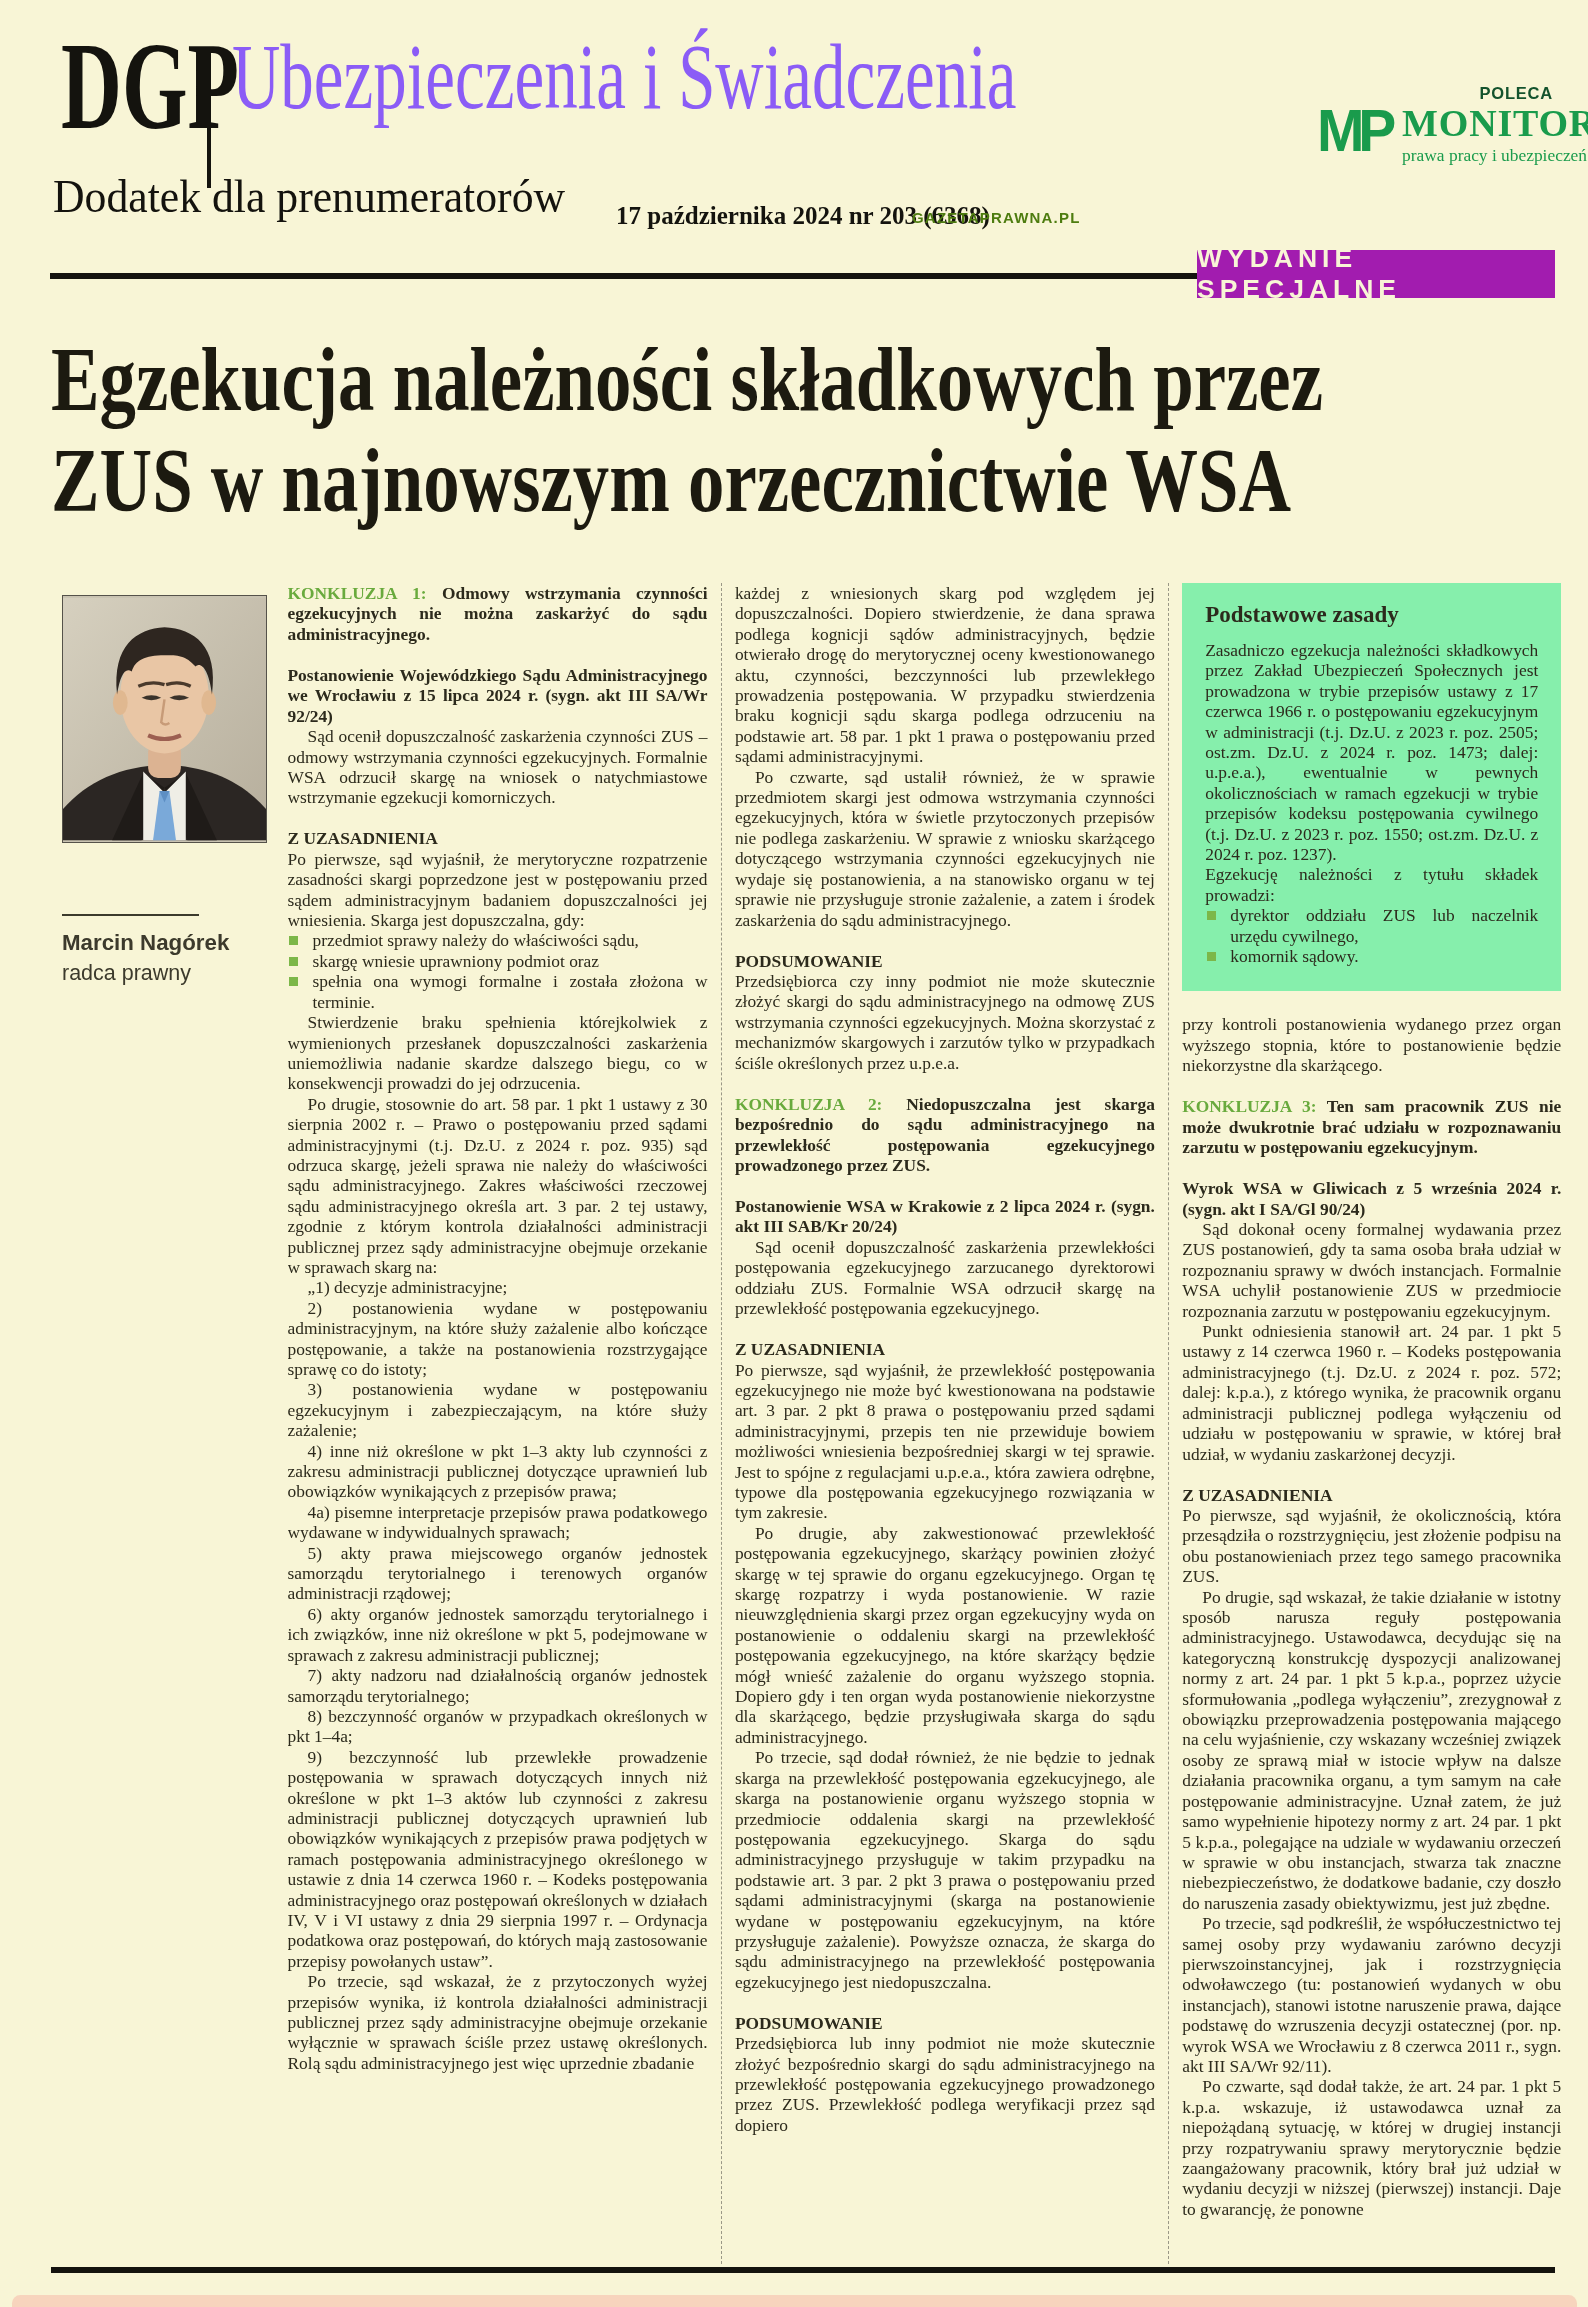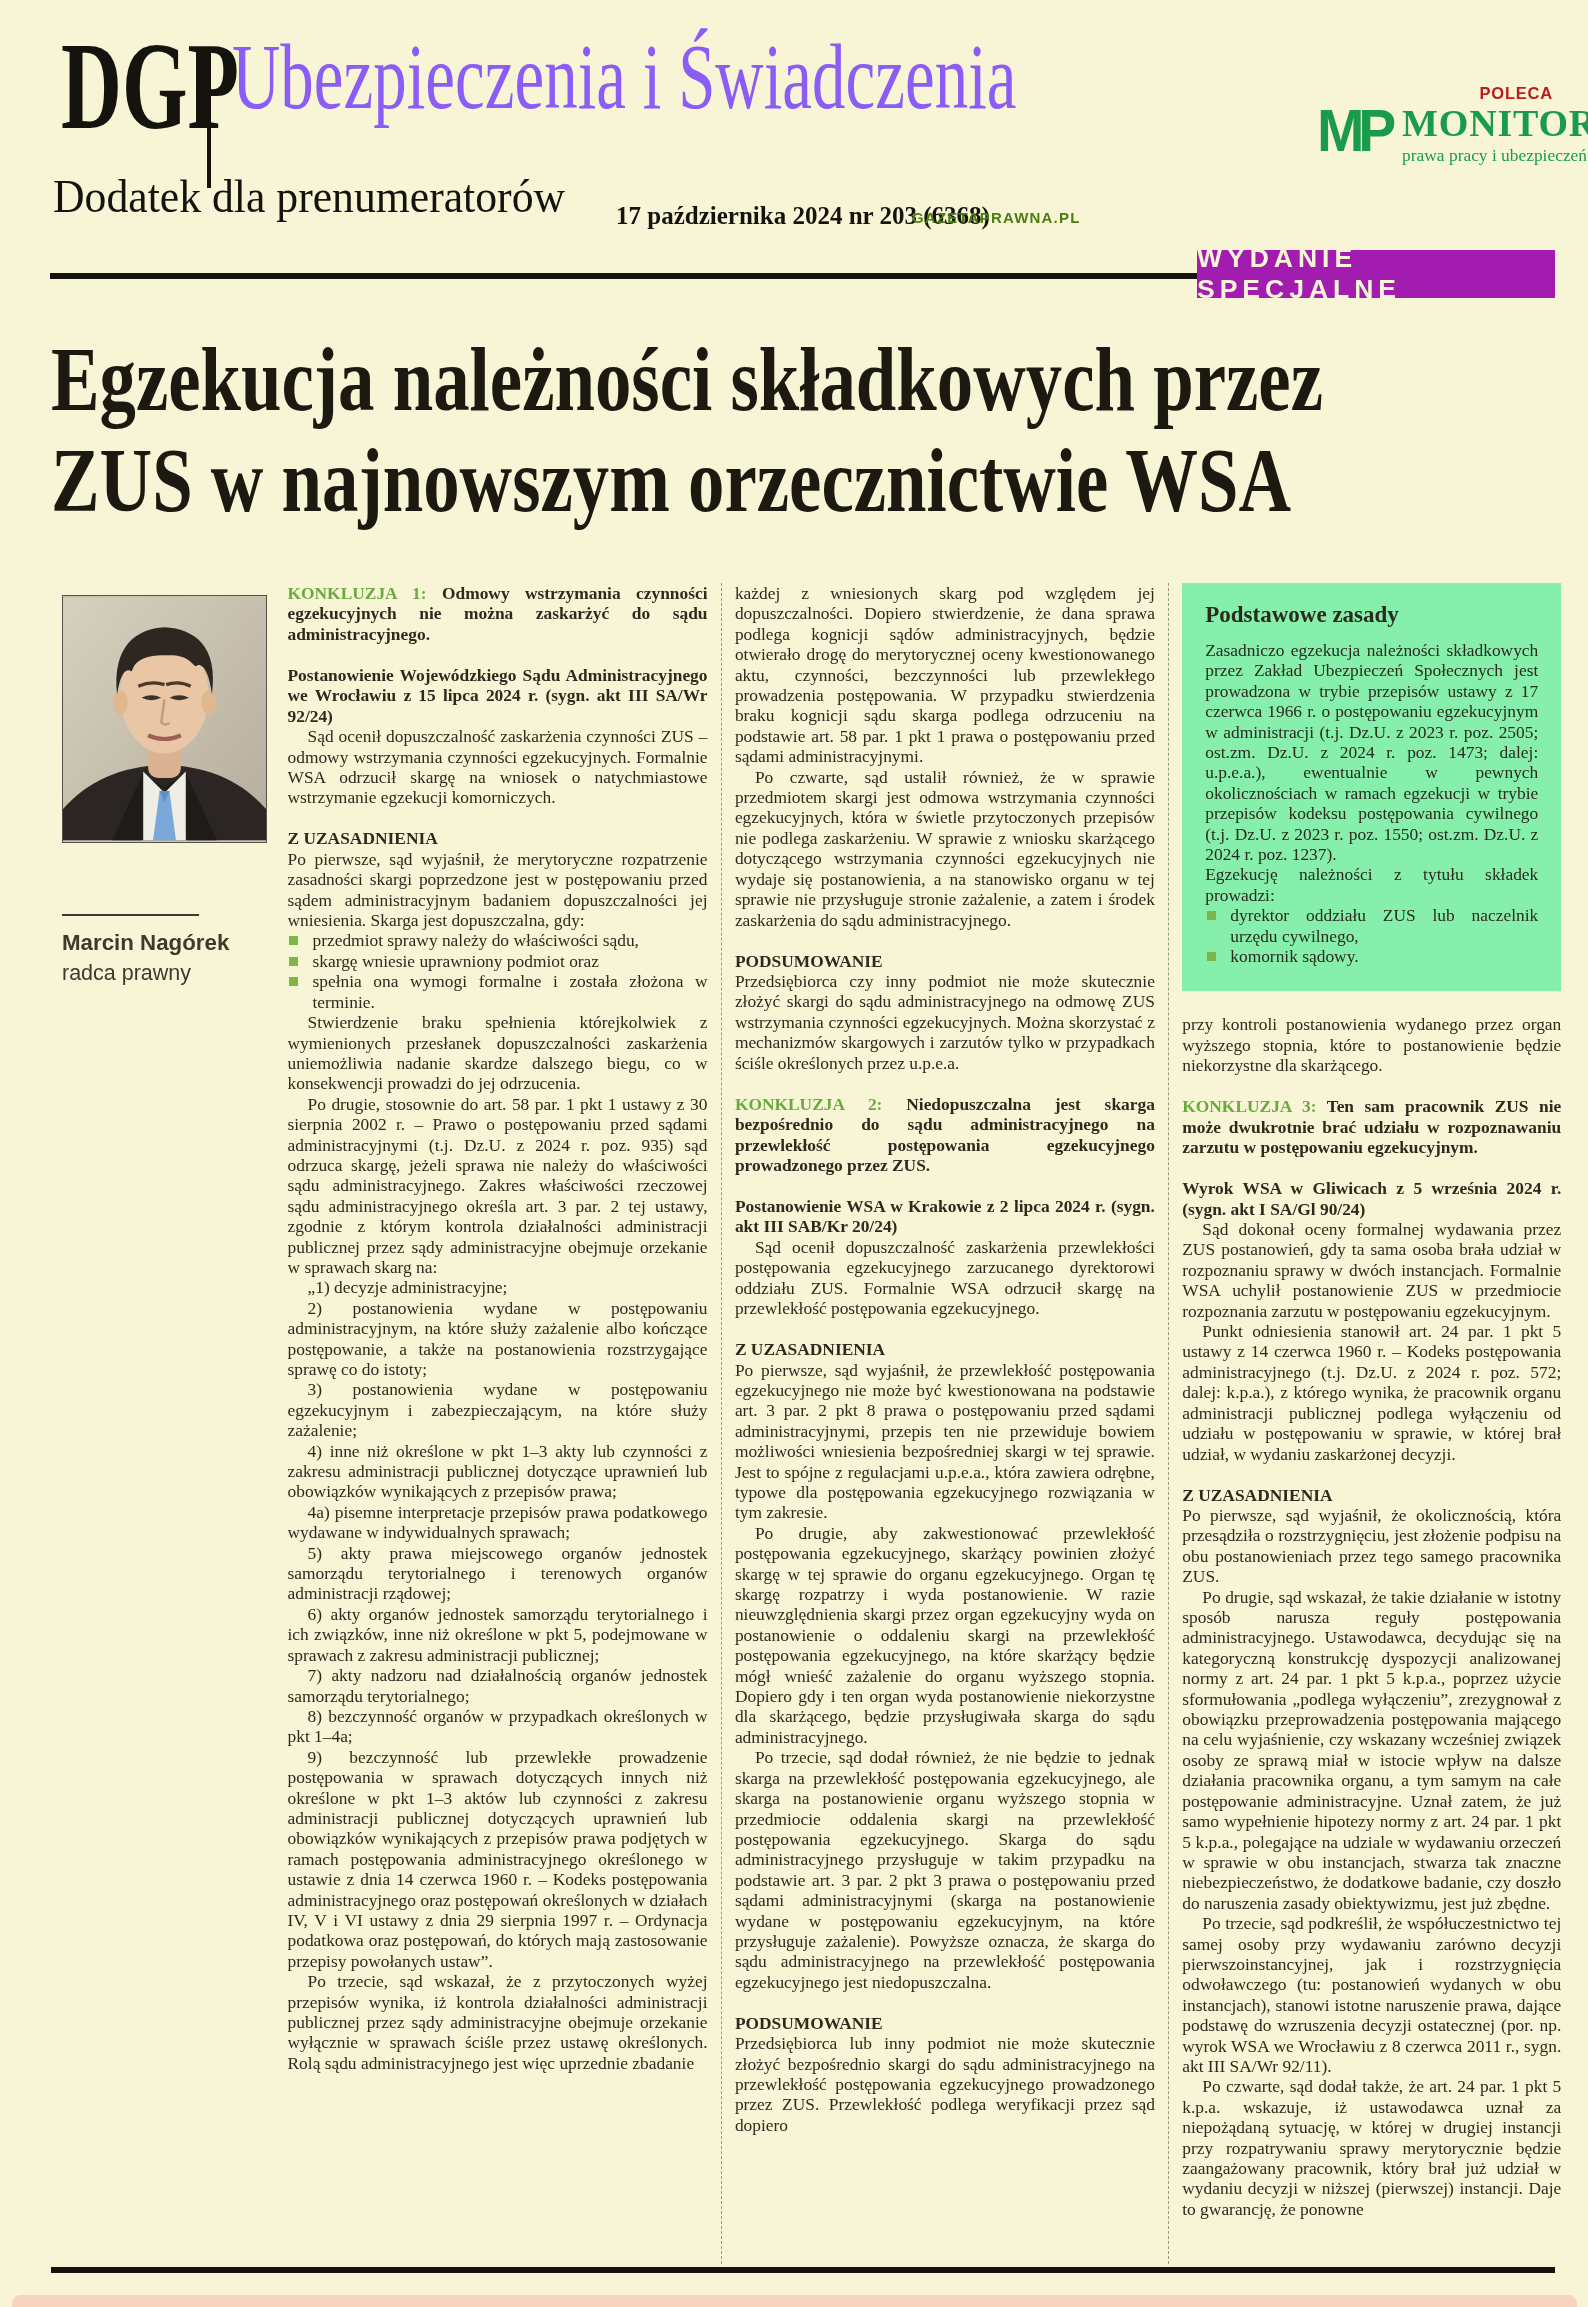--- a/index.html
+++ b/index.html
@@ -16,21 +16,21 @@
   
   .dgp-logo{position:absolute;left:61px;top:25px;font-size:124px;font-weight:bold;color:#14130e;line-height:1;}
   .dgp-logo .cond{transform:scaleX(0.68);}
   .mast-divider{position:absolute;left:207px;top:51px;width:4.1px;height:137px;background:#14130e;}
   .mast-title{position:absolute;left:232px;top:30px;font-size:93px;font-weight:normal;color:#8b5cf6;line-height:1;}
   .mast-title .cond{transform:scaleX(0.72);}
   .mast-subtitle{position:absolute;left:53px;top:174px;font-size:46px;color:#14130e;line-height:1;}
   .mast-subtitle .cond{transform:scaleX(0.95);}
   .mast-date{position:absolute;left:616px;top:202px;font-size:25px;font-weight:bold;color:#14130e;}
   .mast-site{position:absolute;left:912px;top:209px;font-family:"Liberation Sans",sans-serif;font-size:15px;font-weight:bold;letter-spacing:1.2px;color:#4d7c0f;}
-  .poleca{position:absolute;right:36px;top:84px;font-family:"Liberation Sans",sans-serif;font-size:16.5px;font-weight:bold;letter-spacing:0.8px;color:#b91c1c;}
+  .poleca{position:absolute;right:36px;top:84px;font-family:"Liberation Sans",sans-serif;font-size:16.5px;font-weight:bold;letter-spacing:0.8px;color:#14532d;}
   .monitor{position:absolute;left:1317px;top:104px;display:flex;align-items:flex-start;}
   .monitor-mp{font-family:"Liberation Sans",sans-serif;font-weight:bold;font-size:60px;line-height:0.9;color:#1a9b4c;letter-spacing:-6.6px;transform:scaleX(0.95);transform-origin:0 0;}
   .monitor-txt{margin-left:8.3px;}
   .monitor-name{font-size:38px;font-weight:bold;color:#1a9b4c;line-height:1;letter-spacing:0.8px;}
   .monitor-tagline{font-size:17.4px;color:#1a9b4c;margin-top:2.5px;}
   .mast-rule{position:absolute;left:50px;top:273px;width:1149px;height:5.8px;background:#14130e;}
   .banner{position:absolute;left:1197px;top:250px;width:358px;height:48px;background:#a21caf;color:#f8f5d6;
     font-family:"Liberation Sans",sans-serif;font-weight:bold;font-size:26.5px;letter-spacing:5px;
     display:flex;align-items:center;justify-content:center;}
 

